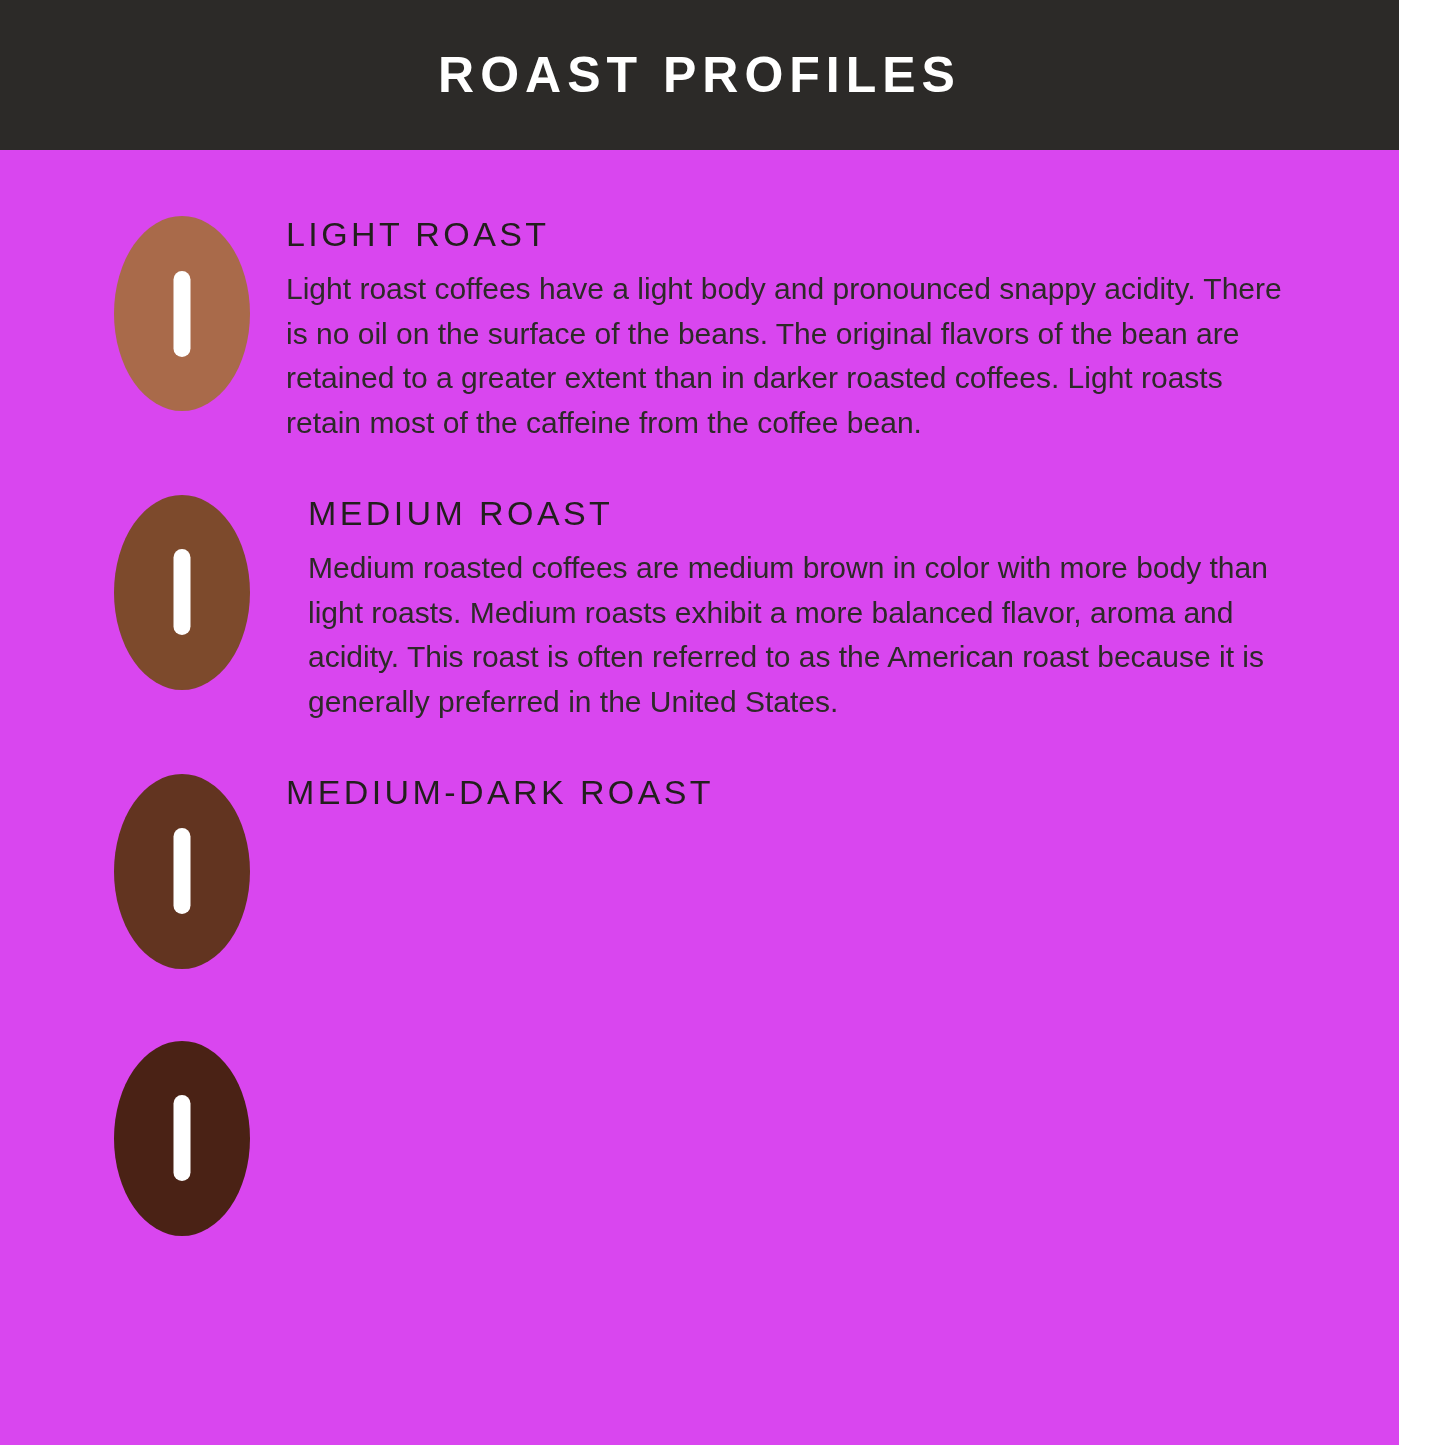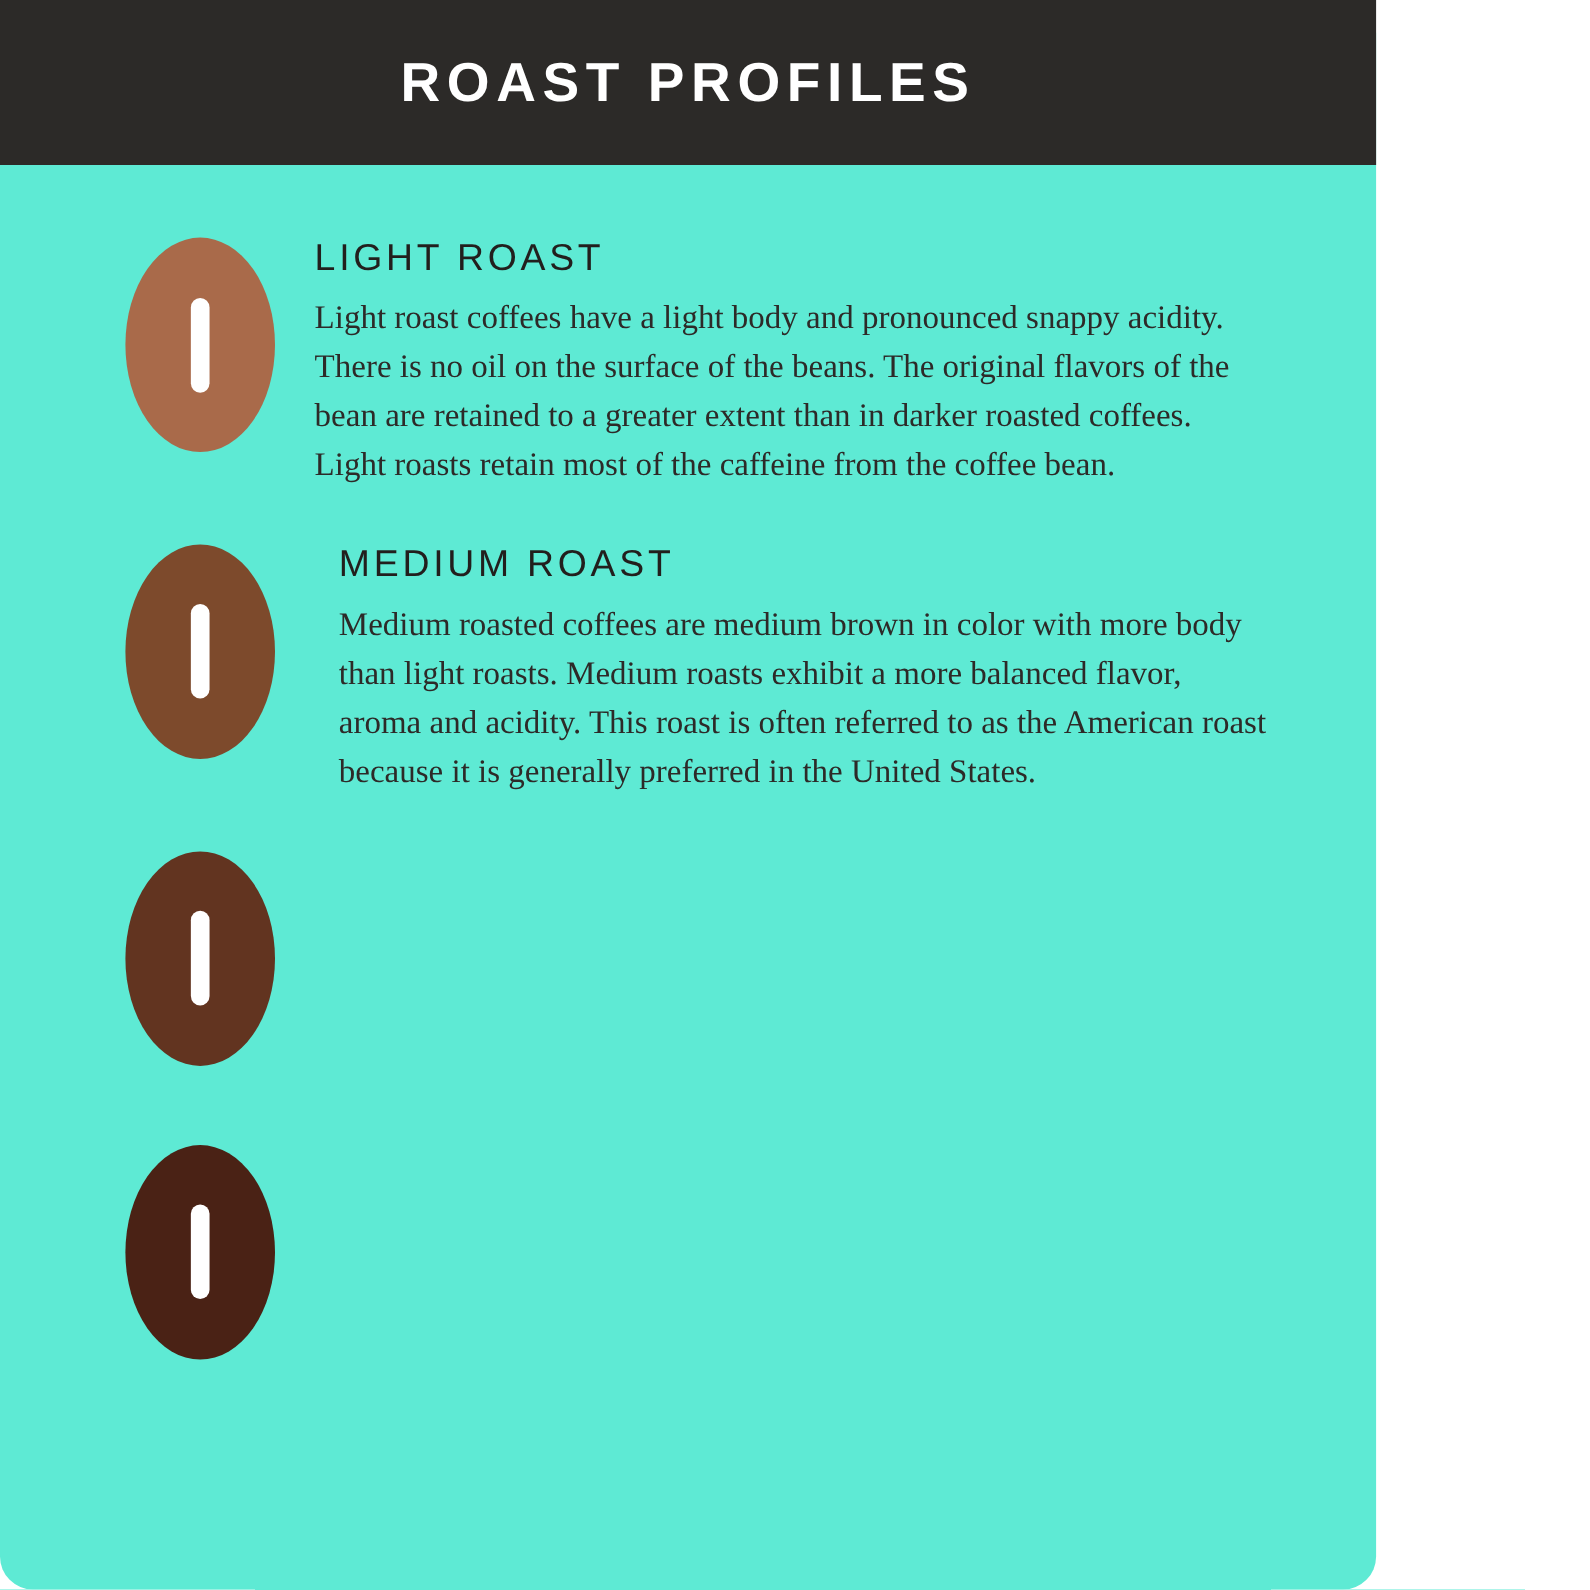--- a/index.html
+++ b/index.html
@@ -9,25 +9,24 @@
   body {
     width: 1445px;
     height: 1445px;
     background: #ffffff;
     font-family: "Liberation Sans", sans-serif;
     overflow: hidden;
   }
 
   .page {
     position: relative;
-    width: 1251px;
+    width: 1399px;
     height: 1445px;
-    background: #5eead4;
+    background: #d946ef;
     box-sizing: border-box;
-    border-radius: 30px;
   }
 
   .header-bar {
     width: 100%;
     height: 150px;
     background: #2c2a28;
     display: flex;
     align-items: center;
     justify-content: center;
   }
@@ -88,21 +87,21 @@
     font-weight: normal;
     font-size: 34px;
     letter-spacing: 3.4px;
     color: #221f1d;
     text-transform: uppercase;
     margin: 4px 0 14px 0;
     line-height: 1.1;
   }
 
   .roast-desc {
-    font-family: Liberation Serif, serif;
+    font-family: Liberation Sans, sans-serif;
     font-size: 30px;
     line-height: 1.48;
     color: #2d2a28;
     margin: 0;
     max-width: 1095px;
   }
 
   
   .row-light { margin-bottom: 46px; }
   .row-medium { margin-bottom: 46px; gap: 22px; }
@@ -144,20 +143,21 @@
       </div>
     </div>
 
     <div class="roast-row row-mediumdark">
       <div class="bean-wrap">
         <div class="bean" style="background:#623420;">
           <div class="bean-slit"></div>
         </div>
       </div>
       <div class="roast-text">
+        <h2 class="roast-title">MEDIUM-DARK ROAST</h2>
       </div>
     </div>
 
     <div class="roast-row row-dark">
       <div class="bean-wrap">
         <div class="bean" style="background:#4a2215;">
           <div class="bean-slit"></div>
         </div>
       </div>
       <div class="roast-text">

